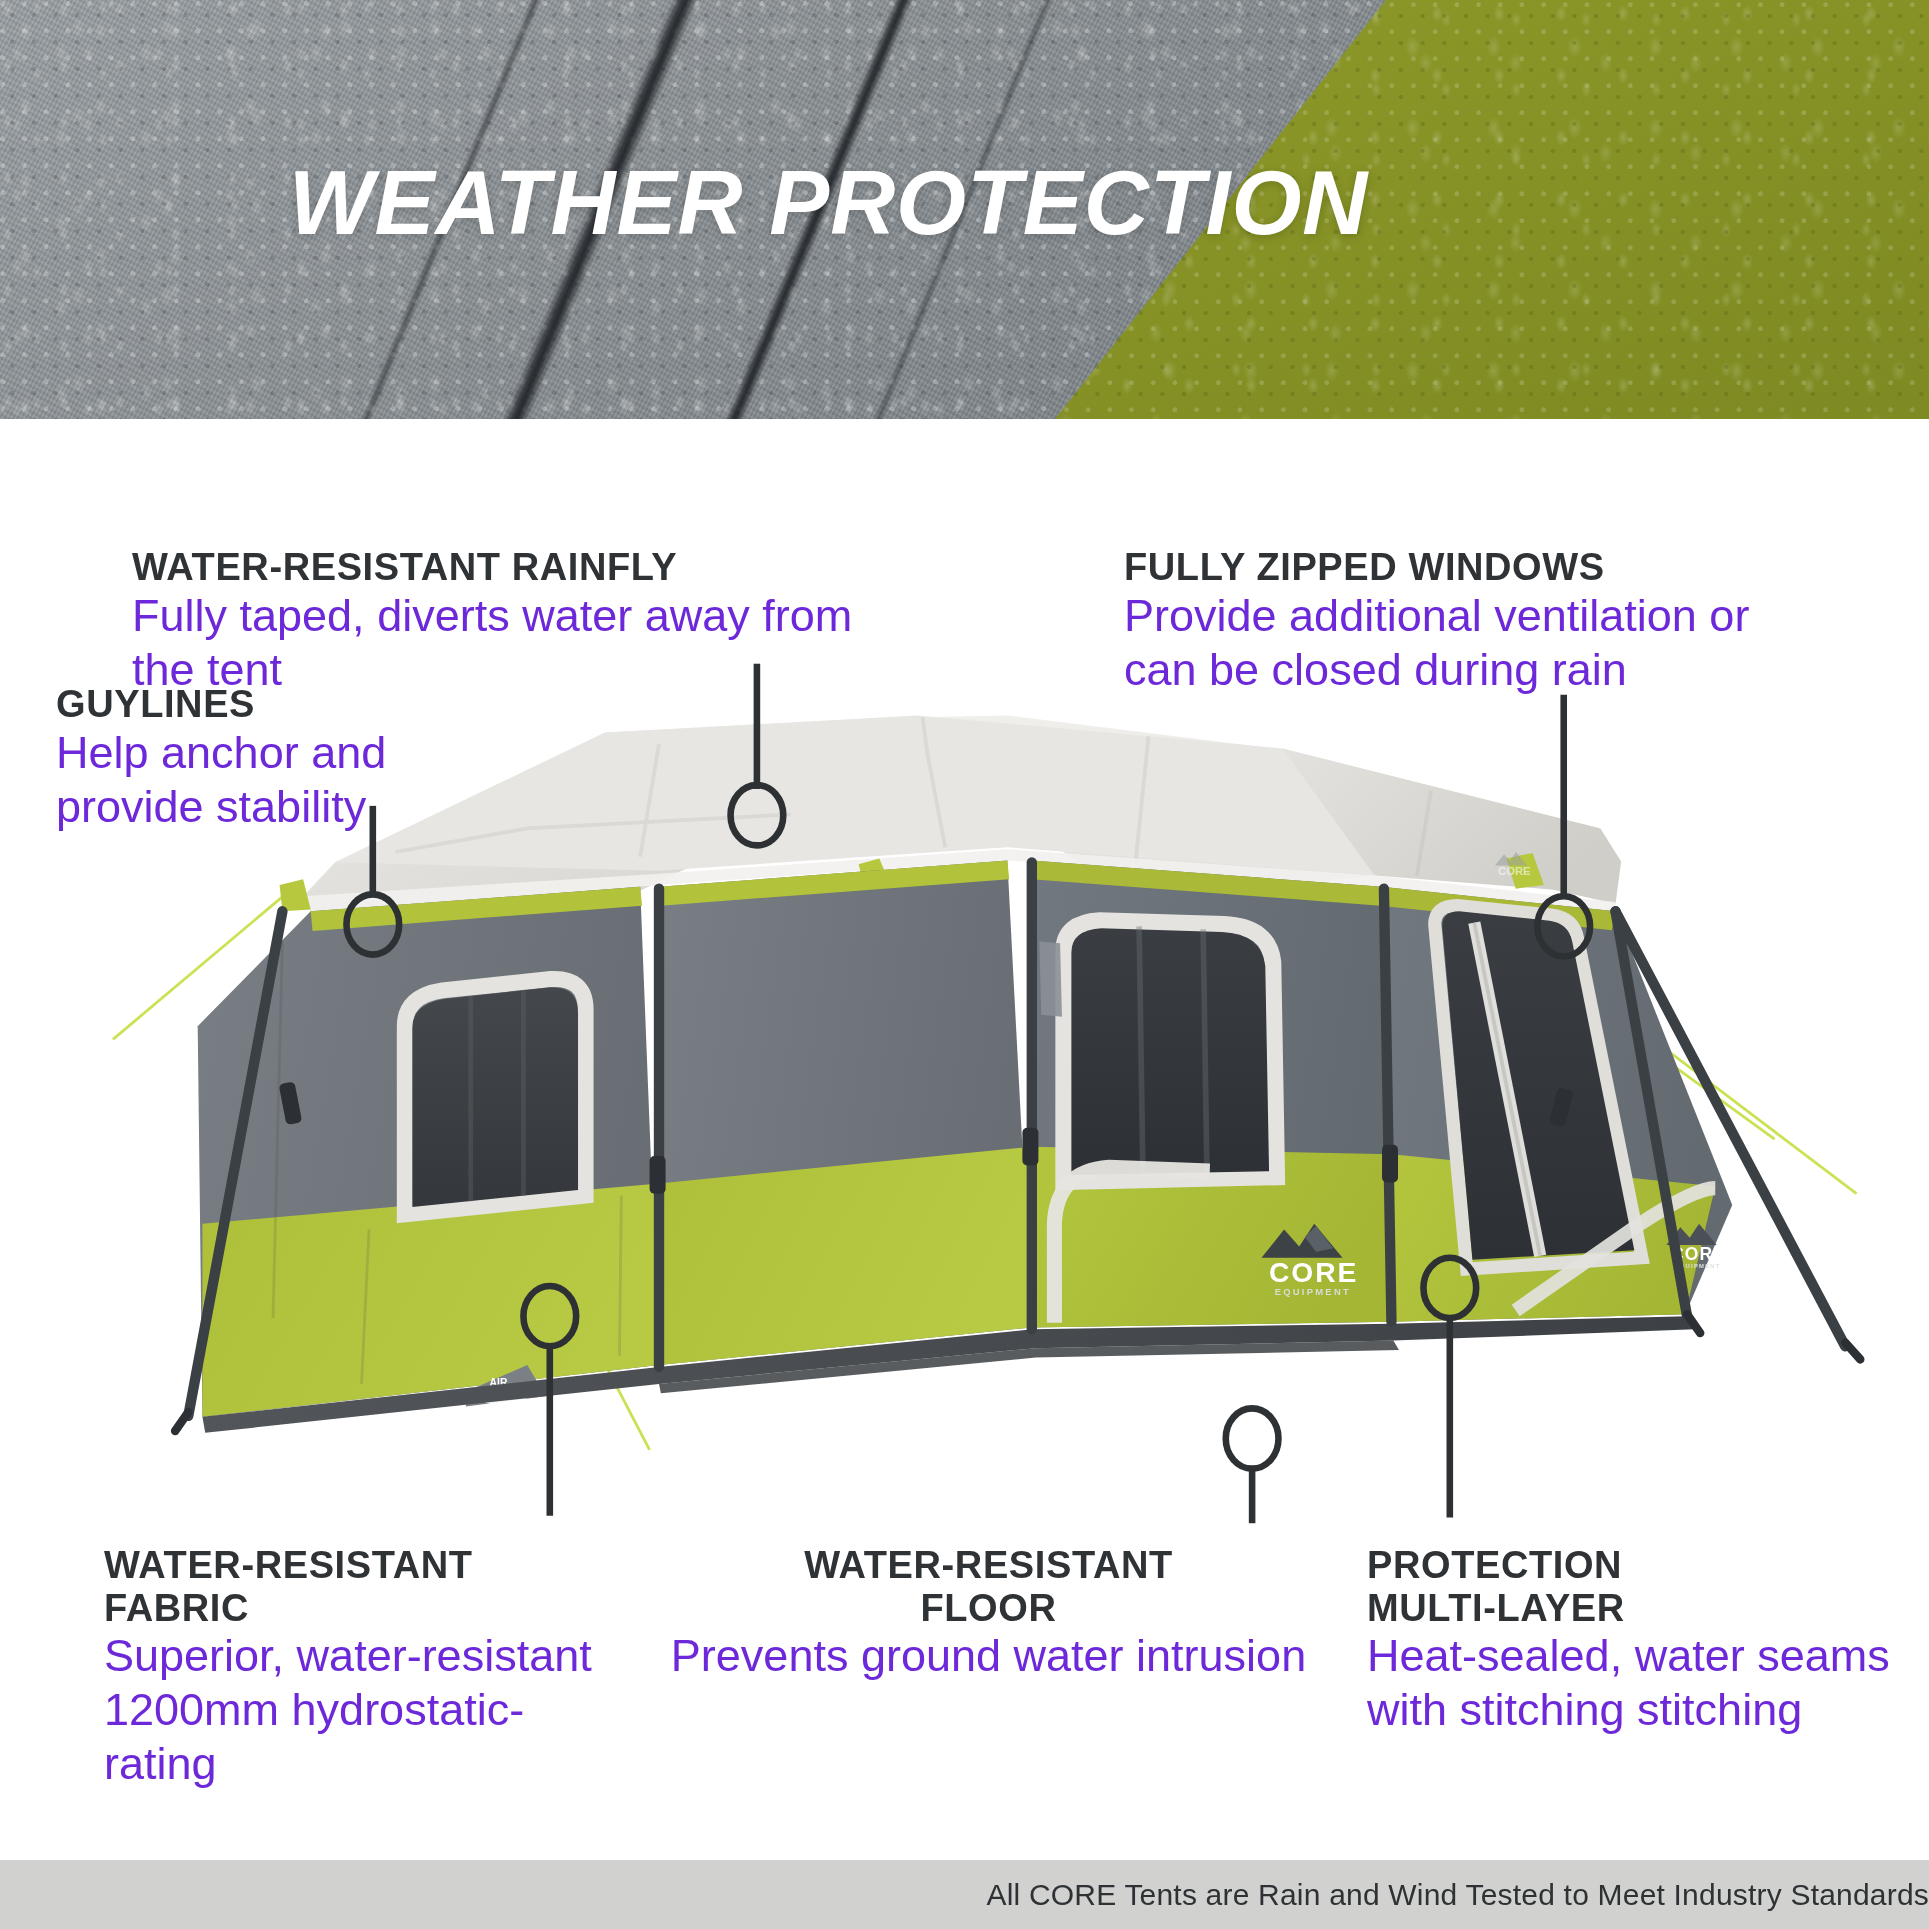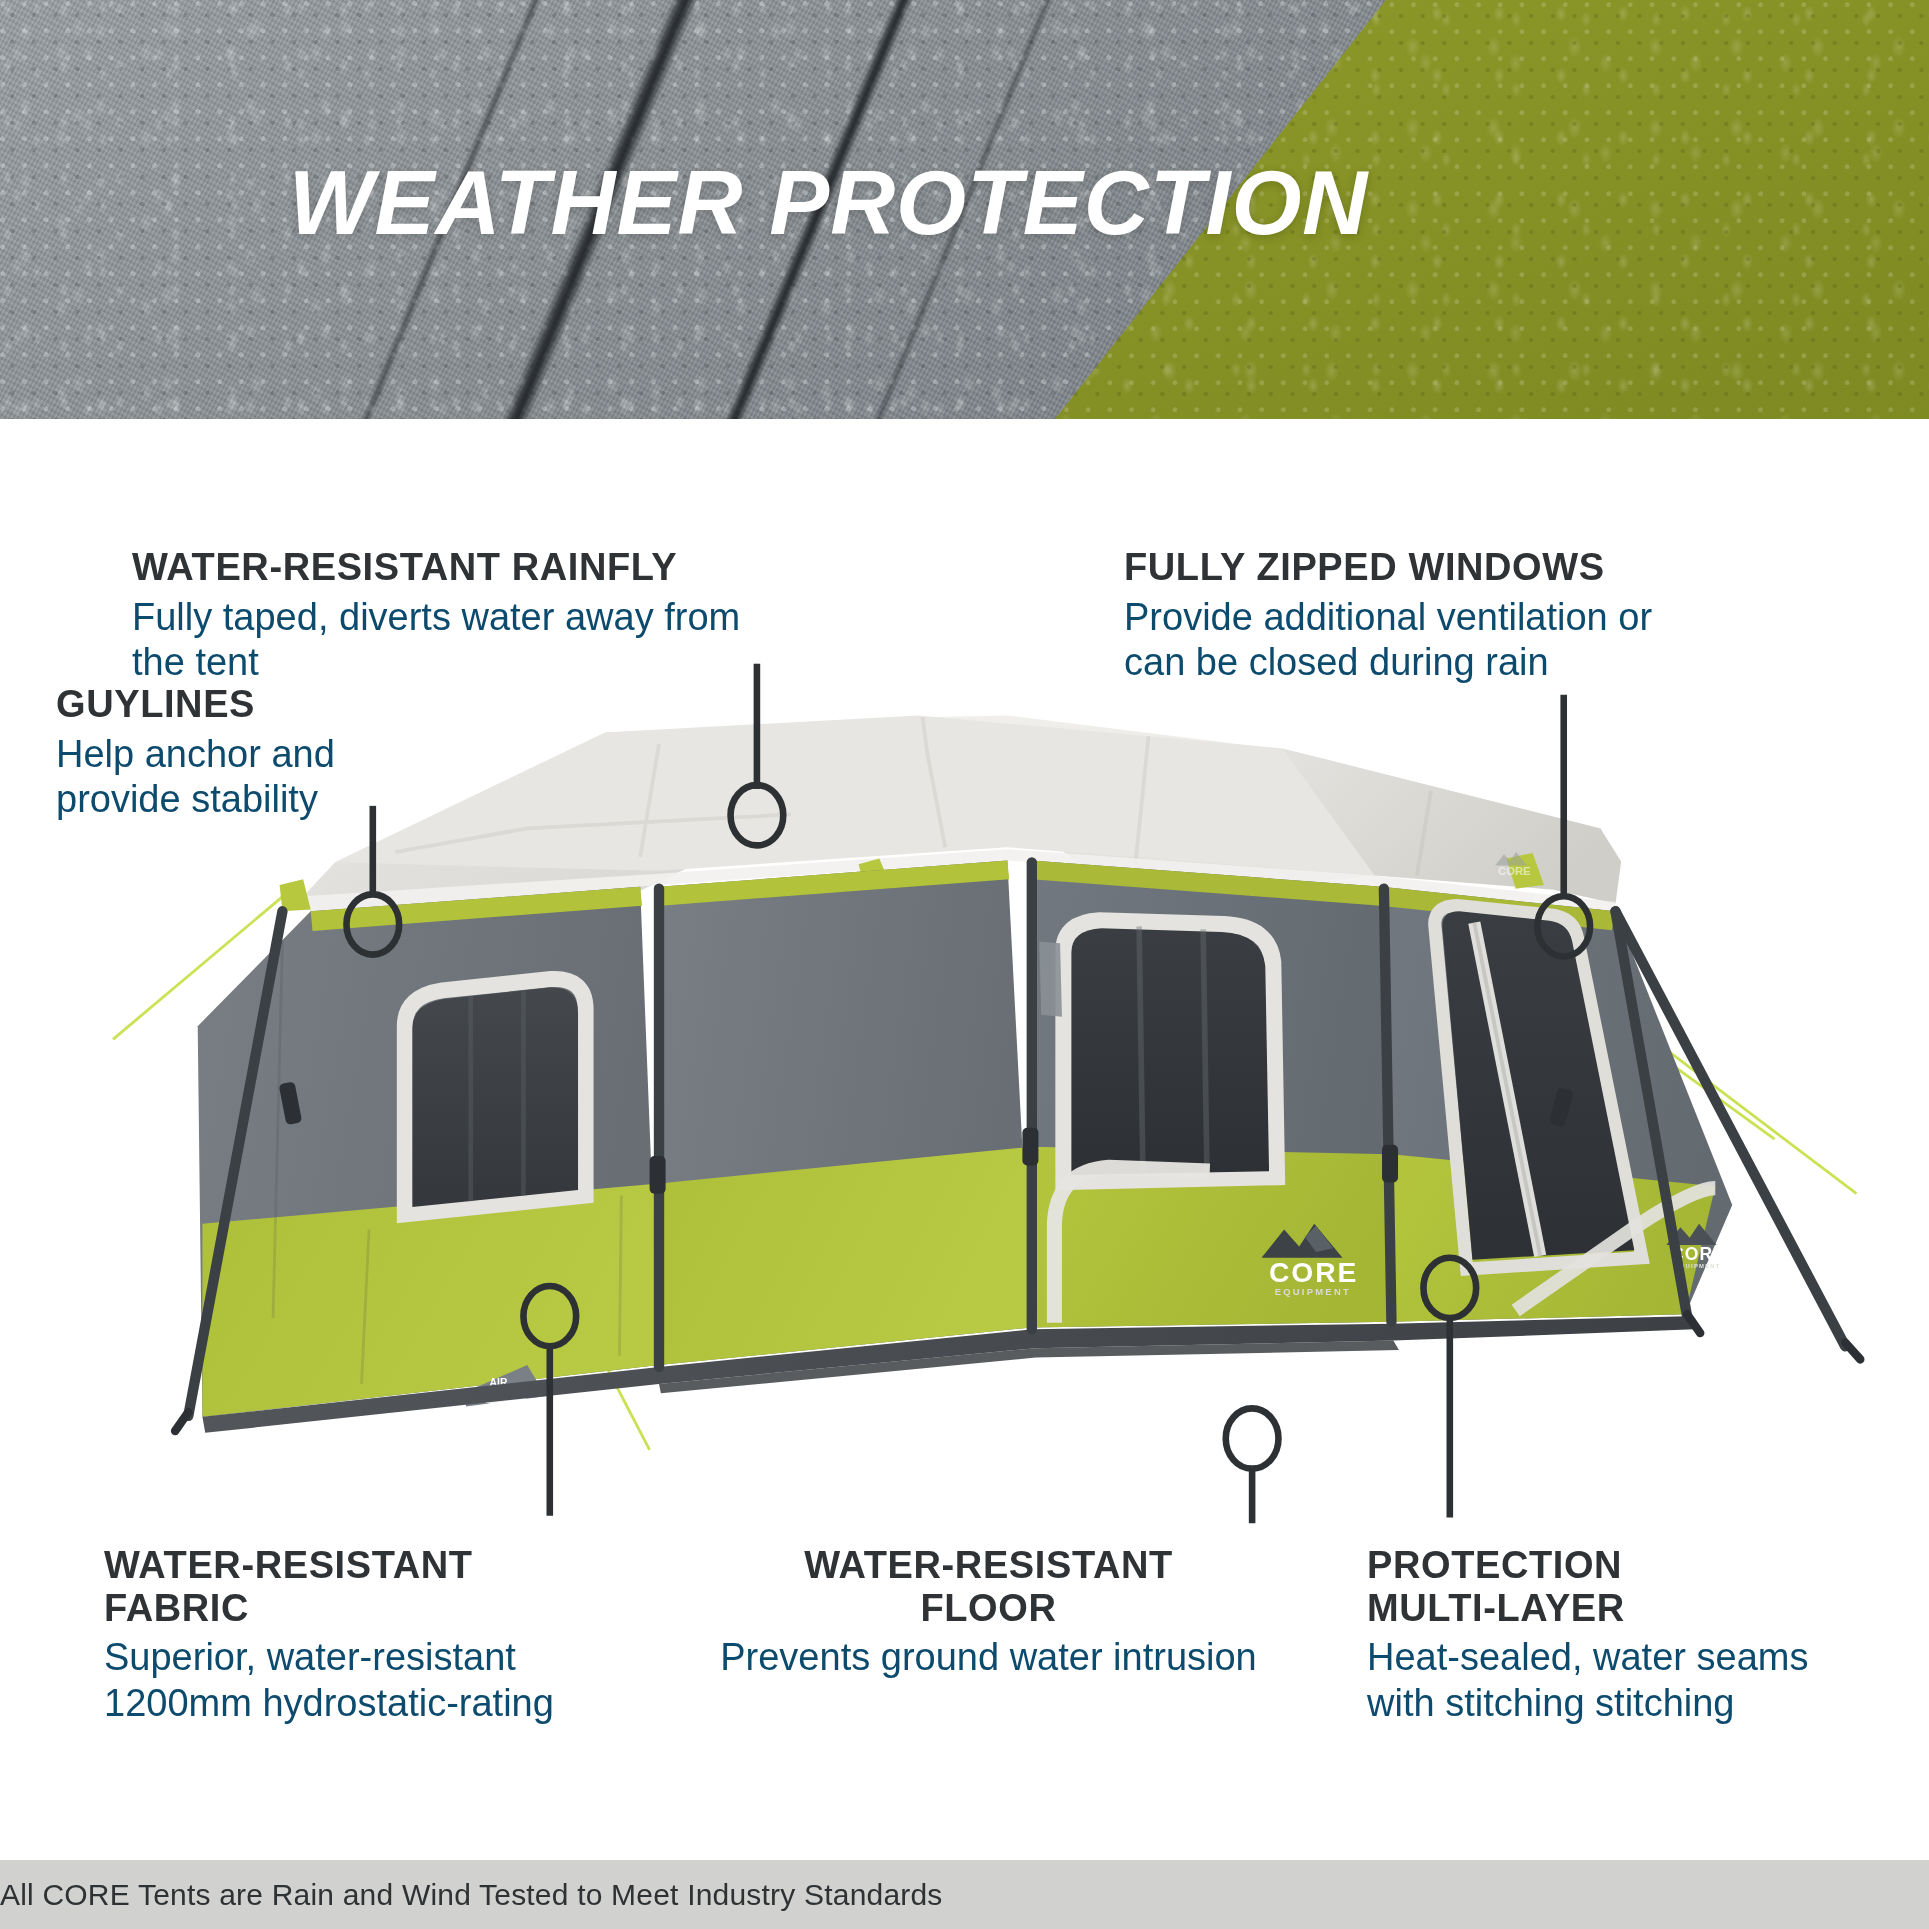--- a/index.html
+++ b/index.html
@@ -93,22 +93,22 @@
     text-shadow:0 1.9px 9.4px rgba(0,0,0,.18);
   }
 
   
   .callout { position:absolute; }
   .callout .c-title {
     font-size:38px; font-weight:700; color:#2f3336;
     letter-spacing:0.6px; line-height:1.12; text-transform:uppercase;
   }
   .callout .c-body {
-    font-size:38px; font-weight:400; color:#0c4a6e;
-    line-height:1.2; margin-top:6px;
+    font-size:45px; font-weight:400; color:#6d28d9;
+    line-height:1.2; margin-top:0;
   }
   .ta-right { text-align:left; }
   .ta-left  { text-align:left; }
   .ta-center{ text-align:center; }
 
   #callout-rainfly   { left:132px;  top:546px;  width:763px; }
   #callout-guylines  { left:56px;   top:683px;  width:377px; }
   #callout-windows   { left:1124px; top:546px;  width:734px; }
   #callout-fabric    { left:104px;  top:1544px; width:527px; }
   #callout-floor     { left:659px;  top:1544px; width:659px; }
@@ -123,21 +123,21 @@
 
   
   #tent { position:absolute; left:0; top:0; width:1929px; height:1929px; }
   #tent-svg { position:absolute; left:0; top:0; width:1929px; height:1929px; }
 
   
   #footer-bar {
     position:absolute; left:0; top:1860px;
     width:1929px; height:70px;
     background:#d1d1cf;
-    display:flex; align-items:center; justify-content:flex-start;
+    display:flex; align-items:center; justify-content:flex-end;
   }
   #footer-text {
     font-size:30px; font-weight:400; color:#2e3234; letter-spacing:0.2px;
   }
 </style>
 </head>
 <body>
 
 <div id="page">
 

